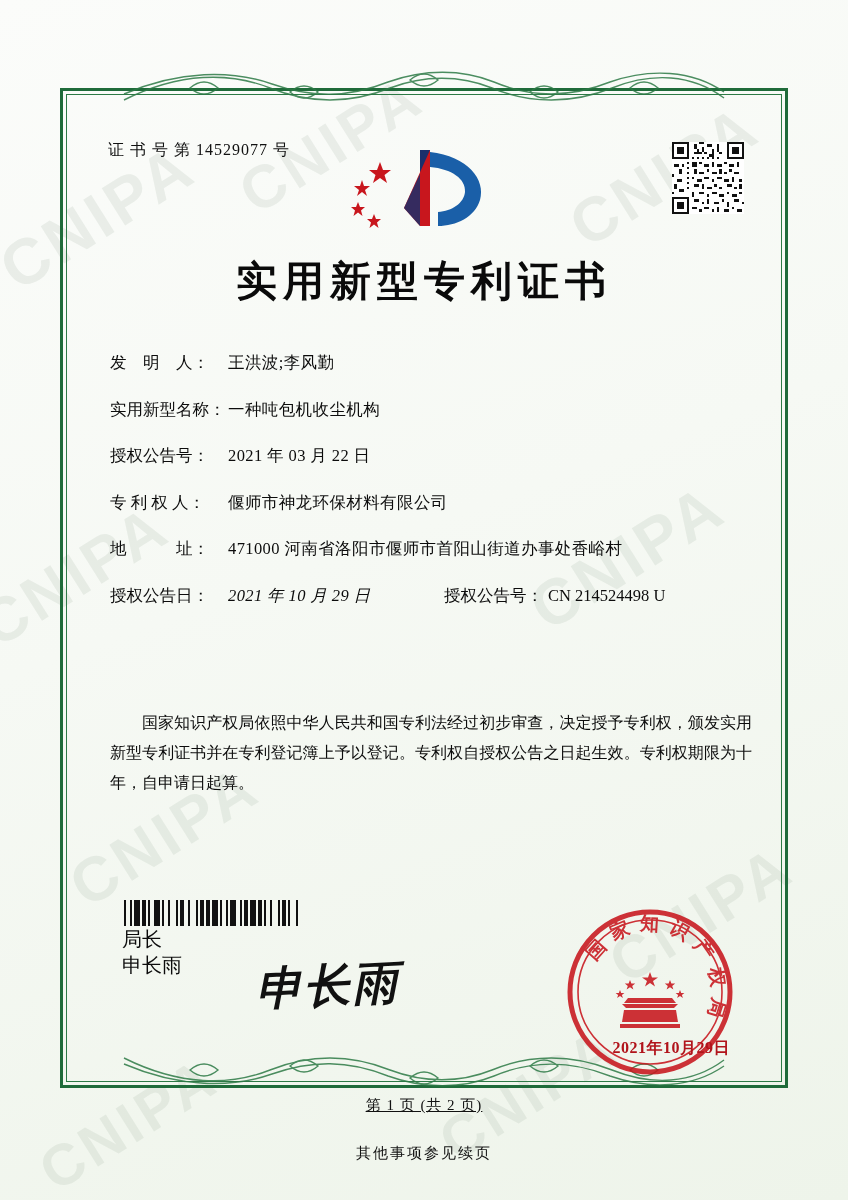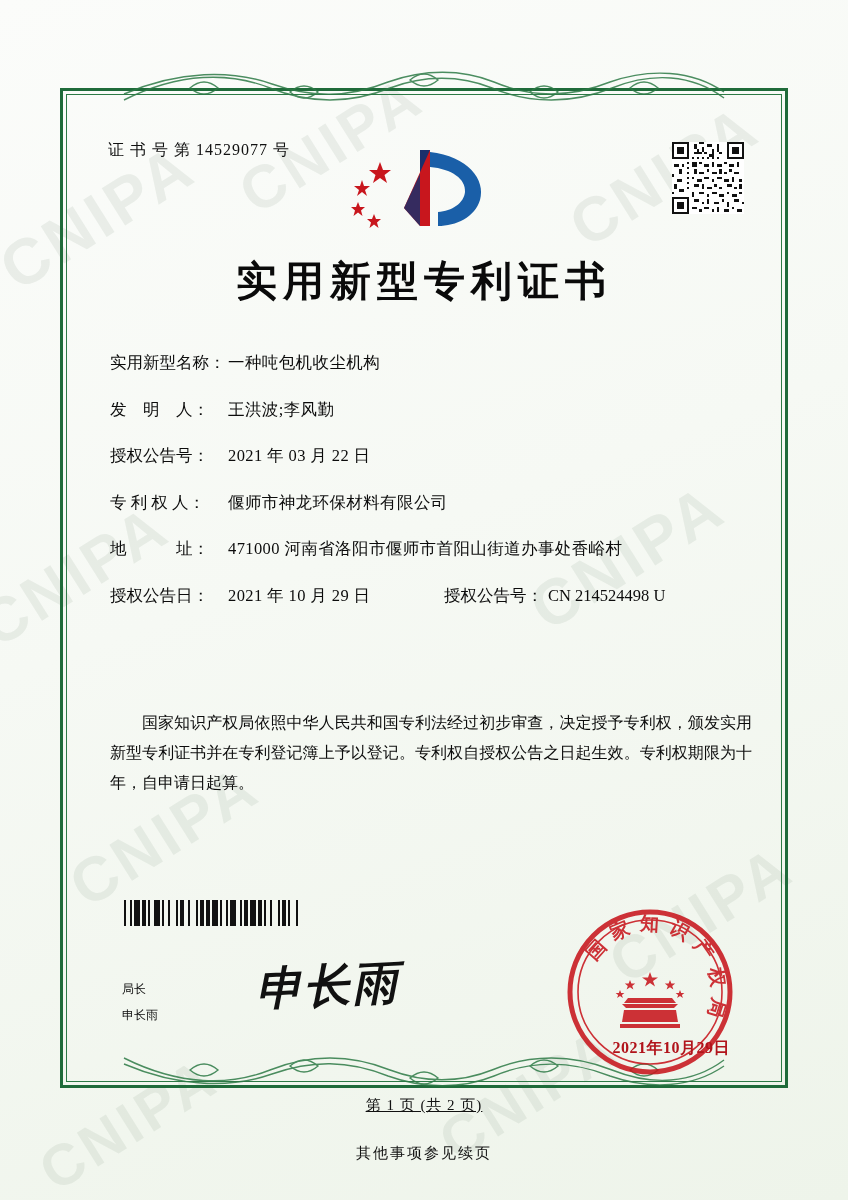--- a/index.html
+++ b/index.html
@@ -123,21 +123,21 @@
     width: 118px;
     flex: 0 0 118px;
     letter-spacing: 0px;
     white-space: nowrap;
   }
   .fvalue {
     flex: 1;
     letter-spacing: .4px;
   }
   .frow.dual .flabel { width: 118px; flex: 0 0 118px; }
-  .frow.dual .fvalue { flex: 0 0 216px; }
+  .frow.dual .fvalue { flex: 0 0 216px; font-style: italic; }
   .frow.dual .flabel2 {
     flex: 0 0 104px;
     white-space: nowrap;
   }
   .frow.dual .fvalue2 { flex: 1; }
 
   
   .paras {
     position: absolute;
     left: 110px;
@@ -162,24 +162,25 @@
     height: 26px;
     display: flex;
     align-items: stretch;
   }
   .barcode i { display: block; background: #111; }
 
   
   .sig-label {
     position: absolute;
     left: 122px;
-    top: 976px;
-    font-size: 12px;
+    top: 928px;
+    font-size: 20px;
     line-height: 26px;
     color: #0c0c0c;
+    font-family: Liberation Mono, monospace;
   }
   .sig-hand {
     position: absolute;
     left: 256px;
     top: 954px;
     width: 200px;
     height: 72px;
     font-family: "DejaVu Serif", serif;
     font-size: 46px;
     font-weight: 700;
@@ -411,26 +412,26 @@
         <rect x="24" y="26" width="1" height="1"></rect>
           <rect x="26" y="27" width="2" height="1"></rect>
       </g>
     </svg>
   </div>
 
   <div class="title">实用新型专利证书</div>
 
   <div class="fields">
     <div class="frow">
+      <div class="flabel">发　明　人：</div>
+      <div class="fvalue">王洪波;李风勤</div>
+    </div>
+    <div class="frow">
       <div class="flabel">实用新型名称：</div>
       <div class="fvalue">一种吨包机收尘机构</div>
-    </div>
-    <div class="frow">
-      <div class="flabel">发　明　人：</div>
-      <div class="fvalue">王洪波;李风勤</div>
     </div>
     <div class="frow">
       <div class="flabel">授权公告号：</div>
       <div class="fvalue">2021 年 03 月 22 日</div>
     </div>
     <div class="frow">
       <div class="flabel">专 利 权 人：</div>
       <div class="fvalue">偃师市神龙环保材料有限公司</div>
     </div>
     <div class="frow">

